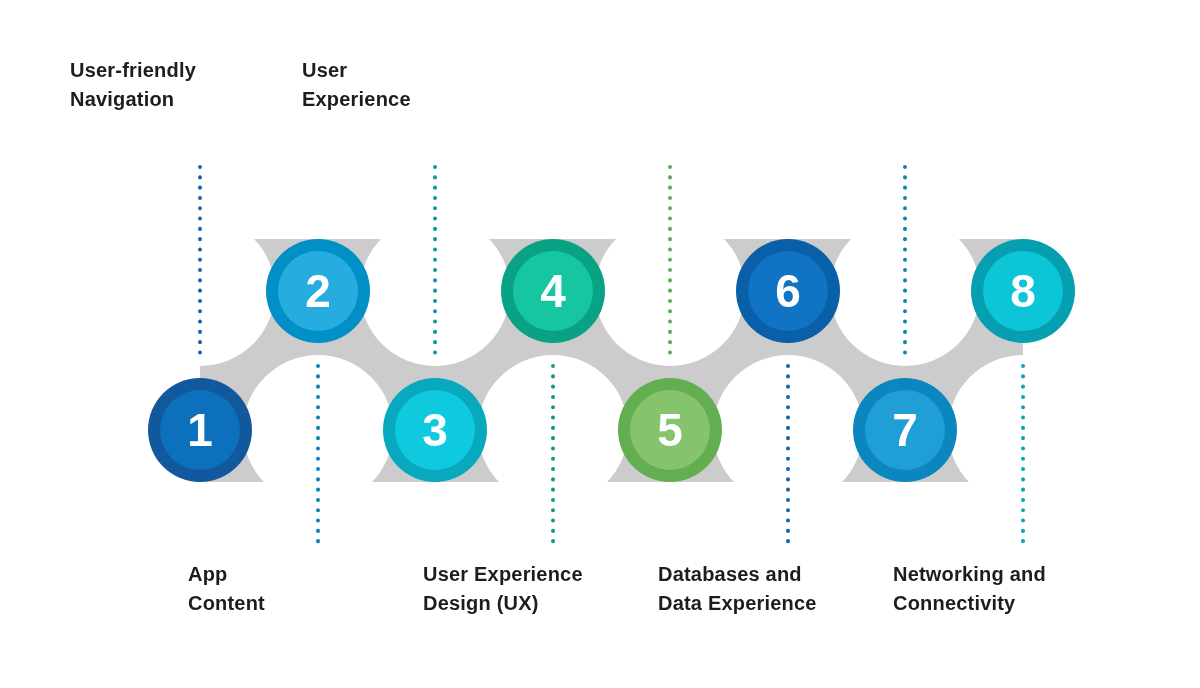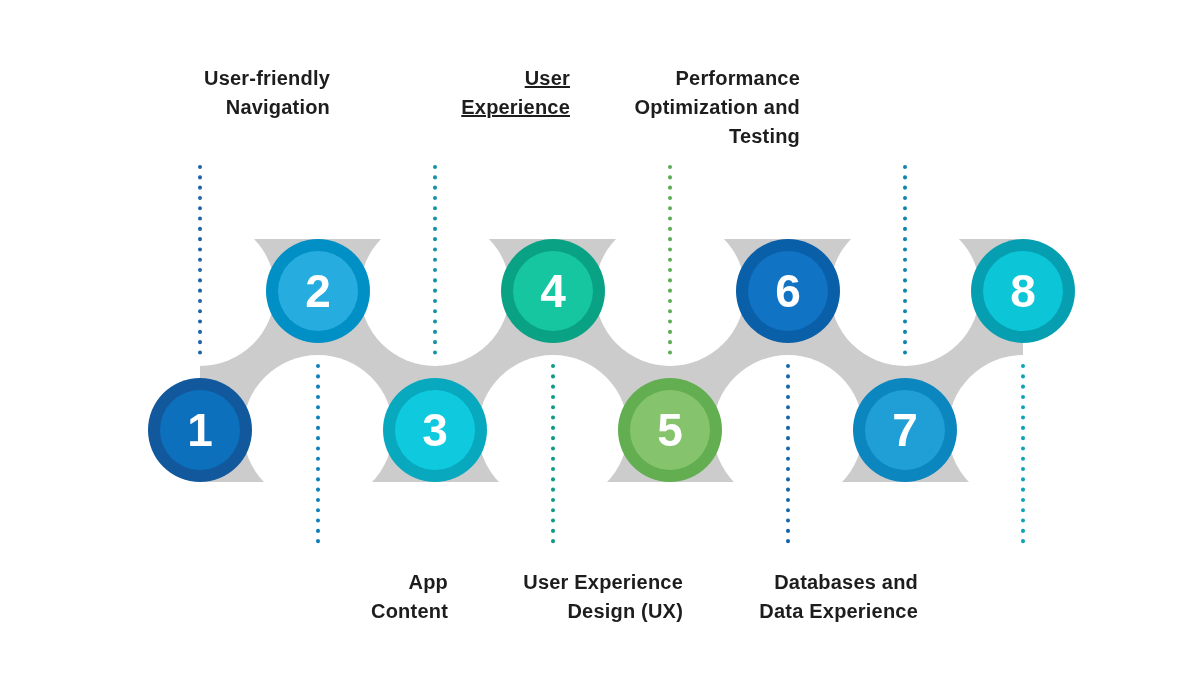--- a/index.html
+++ b/index.html
@@ -22,28 +22,27 @@
   }
   svg text.step-num {
     font-family: "Liberation Sans", sans-serif;
     font-weight: 700;
     font-size: 46px;
     fill: #ffffff;
   }
   .step-label {
     position: absolute;
     width: 260px;
-    text-align: right;
+    text-align: left;
     font-size: 20px;
     line-height: 29px;
     font-weight: 700;
     color: #1d1d1d;
     white-space: pre-line;
     letter-spacing: 0.2px;
-    margin-top: 8px;
   }
   .label-top { top: 56px; }
   .label-bottom { top: 560px; }
 </style>
 </head>
 <body>
 
 <div id="stage">
 
   <svg id="gfx" width="1200" height="688" viewBox="0 0 1200 688">
@@ -117,23 +116,22 @@
       <circle cx="1023" cy="291" r="52" fill="#059fb1"></circle>
       <circle cx="1023" cy="291" r="40" fill="#0cc5d7"></circle>
       <text class="step-num" x="1023" y="307" text-anchor="middle">8</text>
     </g>
   </svg>
 
   <div class="step-label label-top" style="left:70px;">User-friendly
 Navigation</div>
   <div class="step-label label-bottom" style="left:188px;">App
 Content</div>
-  <div class="step-label label-top" style="left:310px;text-decoration:underline;">User
+  <div class="step-label label-top" style="left:302px;">User
 Experience</div>
   <div class="step-label label-bottom" style="left:423px;">User Experience
 Design (UX)</div>
-  <div class="step-label label-top" style="left:540px;">Performance
-Optimization and
-Testing</div>
   <div class="step-label label-bottom" style="left:658px;">Databases and
 Data Experience</div>
+  <div class="step-label label-bottom" style="left:893px;">Networking and
+Connectivity</div>
 
 </div>
 
 </body></html>

